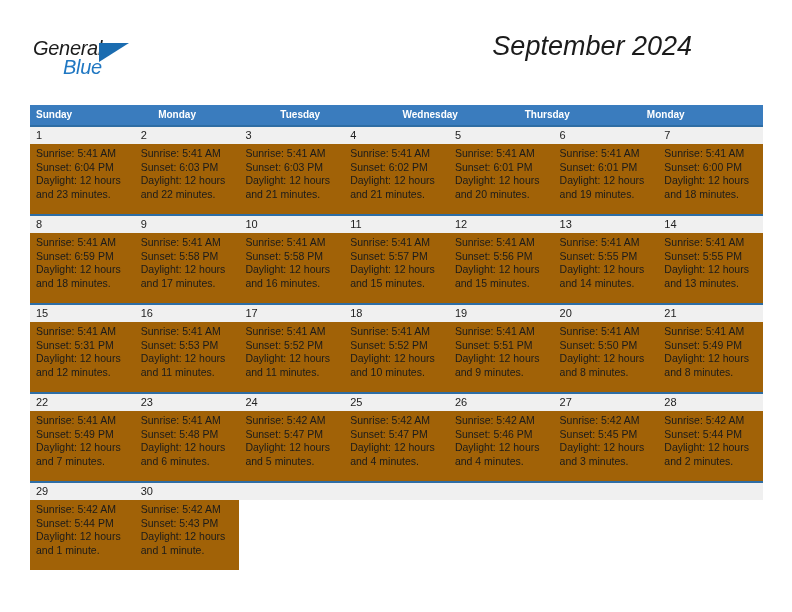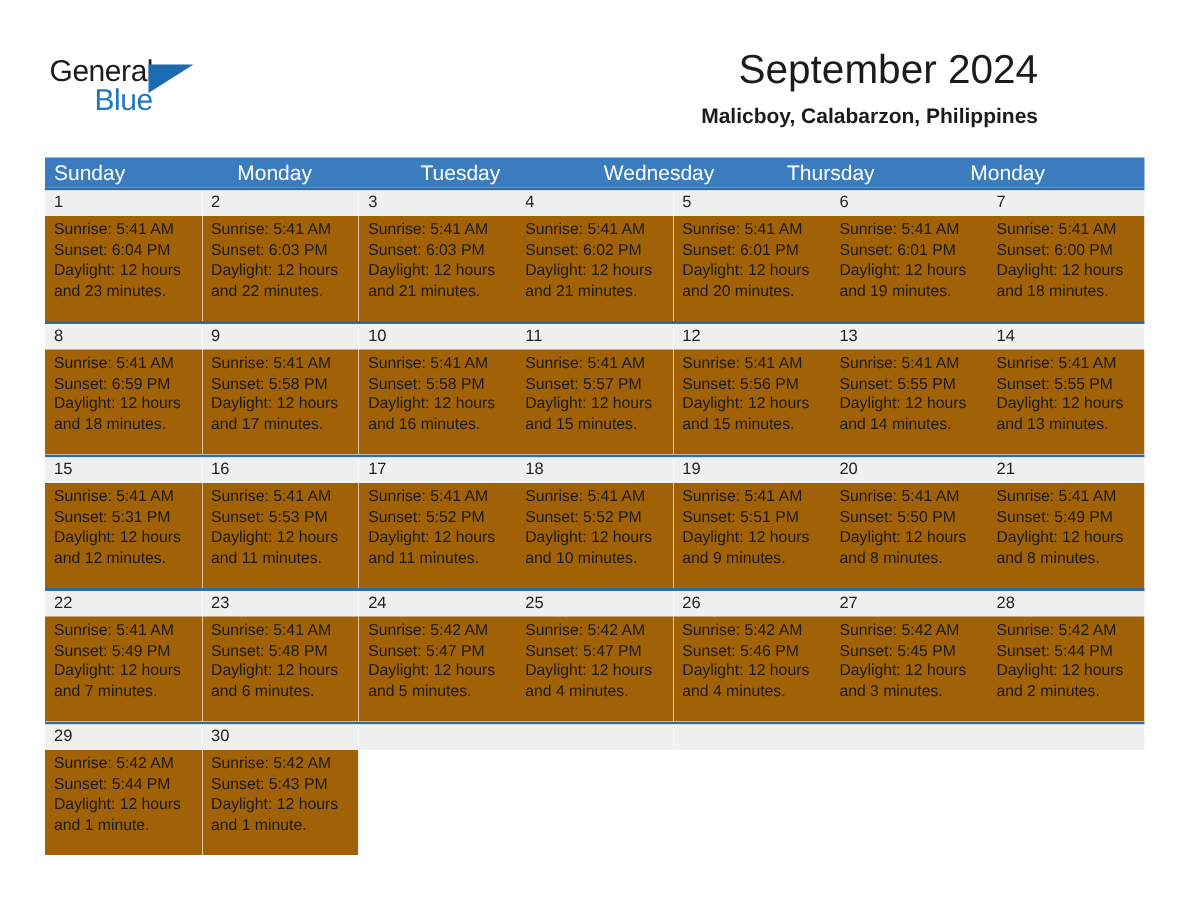--- a/index.html
+++ b/index.html
@@ -21,20 +21,21 @@
     box-sizing: border-box;
   }
 
   
   .header {
     position: absolute;
     left: 0;
     top: 0;
     width: 728px;
     height: 104px;
+    font-style: italic;
   }
   .logo {
     position: absolute;
     left: 33px;
     top: 37px;
     width: 120px;
     height: 46px;
   }
   .logo-general {
     position: absolute;
@@ -95,25 +96,26 @@
   }
   .weekdays {
     display: flex;
     background: #3a7cbe;
     height: 20px;
   }
   .weekday {
     flex: 1 1 0;
     box-sizing: border-box;
     padding-left: 6px;
-    font-size: 14px;
+    font-size: 10px;
     line-height: 20px;
     color: #ffffff;
     overflow: hidden;
     white-space: nowrap;
+    font-weight: bold;
   }
 
   .week {
     display: flex;
     border-top: 2px solid #2e6da4;
     height: 89px;
     box-sizing: border-box;
   }
   .week.last {
     border-bottom: none;
@@ -162,21 +164,20 @@
 
   <div class="header">
     <div class="logo">
       <span class="logo-general">General</span>
       <span class="logo-triangle"></span>
       <span class="logo-blue">Blue</span>
     </div>
 
     <div class="title-block">
       <div class="cal-title">September 2024</div>
-      <div class="cal-subtitle">Malicboy, Calabarzon, Philippines</div>
     </div>
   </div>
 
   <div class="calendar">
     <div class="weekdays">
         <div class="weekday">Sunday</div>
         <div class="weekday">Monday</div>
         <div class="weekday">Tuesday</div>
         <div class="weekday">Wednesday</div>
         <div class="weekday">Thursday</div>

